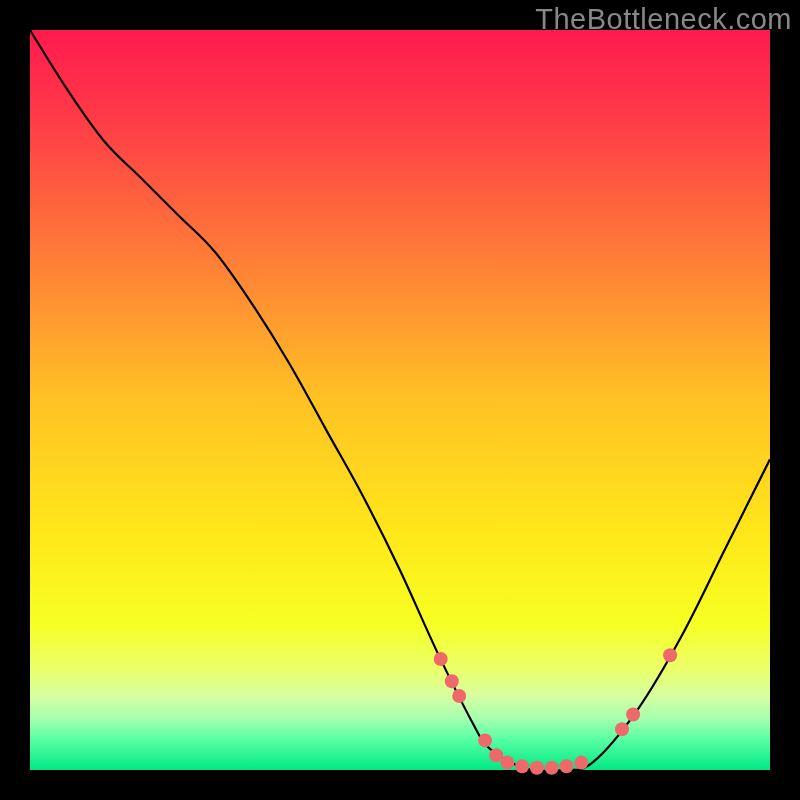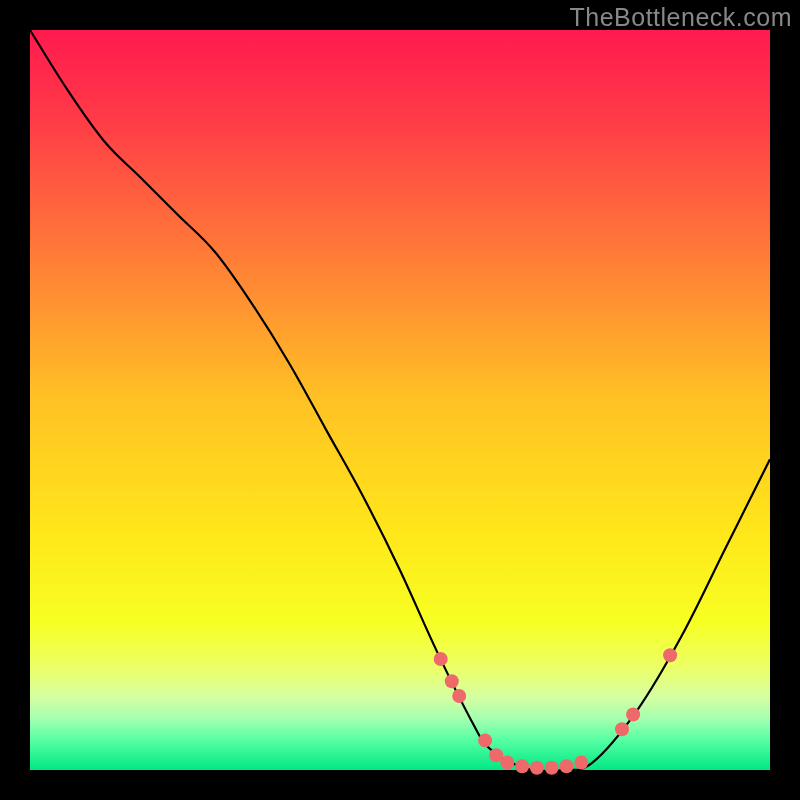--- a/index.html
+++ b/index.html
@@ -9,21 +9,21 @@
     height: 800px;
     background: #000000;
     overflow: hidden;
     position: relative;
   }
   .watermark {
     position: absolute;
     top: 3px;
     right: 8px;
     font-family: Arial, Helvetica, sans-serif;
-    font-size: 25px;
+    font-size: 29px;
     color: #888888;
     z-index: 10;
     letter-spacing: 0.5px;
   }
   svg {
     display: block;
   }
 </style>
 </head>
 <body>

